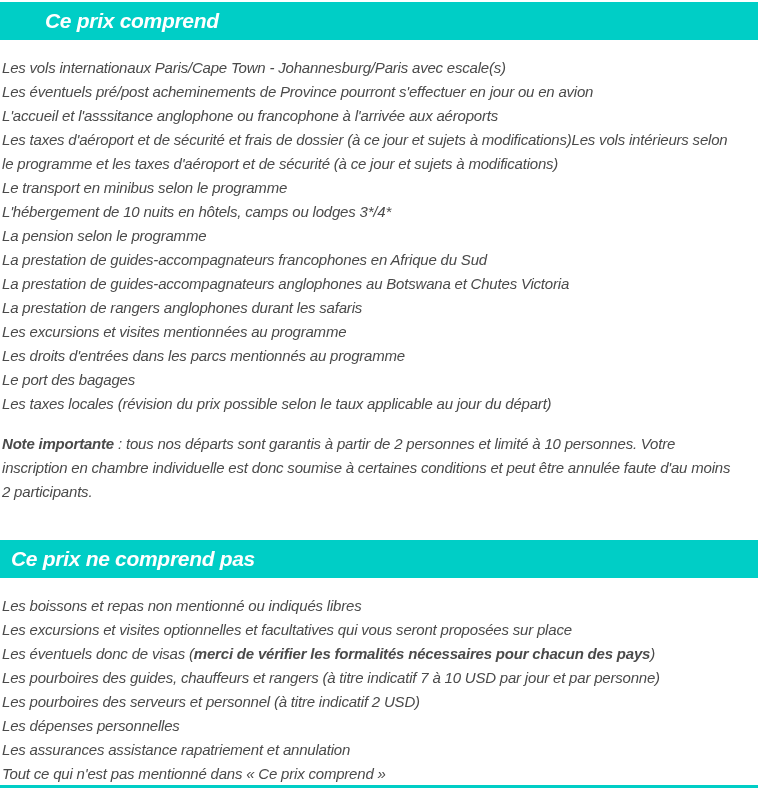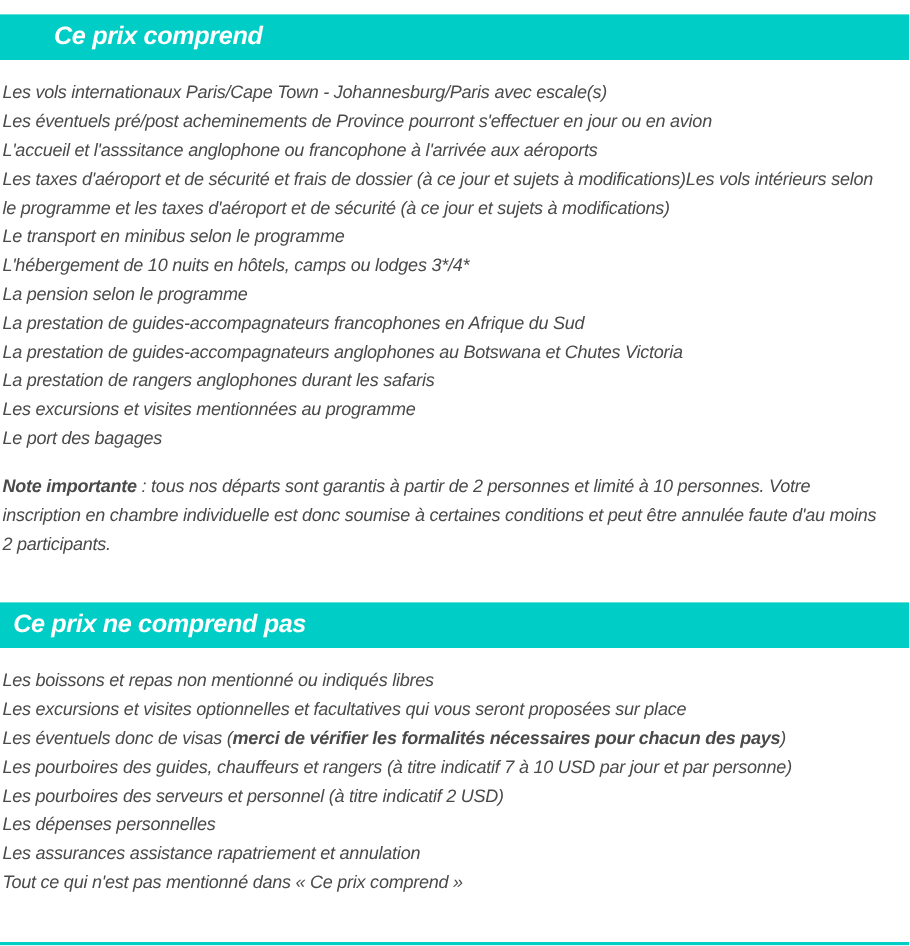--- a/index.html
+++ b/index.html
@@ -12,21 +12,21 @@
     font-family: "Liberation Sans", sans-serif;
   }
   .bar {
     height: 38px;
     background: #00cec6;
     display: flex;
     align-items: center;
     padding-left: 11px;
     box-sizing: border-box;
   }
-  .bar-first { margin-top: 12px; padding-left: 45px; }
+  .bar-first { margin-top: 2px; padding-left: 45px; }
   .bar-second { margin-top: 36px; }
   .bar-title {
     color: #ffffff;
     font-size: 21px;
     font-weight: bold;
     font-style: italic;
     letter-spacing: -0.3px;
     white-space: nowrap;
   }
   .content {
@@ -62,21 +62,23 @@
           <div class="line"><span>Les éventuels pré/post acheminements de Province pourront s'effectuer en jour ou en avion</span></div>
           <div class="line"><span>L'accueil et l'asssitance anglophone ou francophone à l'arrivée aux aéroports</span></div>
           <div class="line"><span>Les taxes d'aéroport et de sécurité et frais de dossier (à ce jour et sujets à modifications)Les vols intérieurs selon le programme et les taxes d'aéroport et de sécurité (à ce jour et sujets à modifications)</span></div>
           <div class="line"><span>Le transport en minibus selon le programme</span></div>
           <div class="line"><span>L'hébergement de 10 nuits en hôtels, camps ou lodges 3*/4*</span></div>
           <div class="line"><span>La pension selon le programme</span></div>
           <div class="line"><span>La prestation de guides-accompagnateurs francophones en Afrique du Sud</span></div>
           <div class="line"><span>La prestation de guides-accompagnateurs anglophones au Botswana et Chutes Victoria</span></div>
           <div class="line"><span>La prestation de rangers anglophones durant les safaris</span></div>
           <div class="line"><span>Les excursions et visites mentionnées au programme</span></div>
+          <div class="line"><span>Les droits d'entrées dans les parcs mentionnés au programme</span></div>
           <div class="line"><span>Le port des bagages</span></div>
+          <div class="line"><span>Les taxes locales (révision du prix possible selon le taux applicable au jour du départ)</span></div>
         </div>
       <p class="line note" style="margin:16px 0 0 0;"><span class="b">Note importante</span><span> : tous nos départs sont garantis à partir de 2 personnes et limité à 10 personnes. Votre inscription en chambre individuelle est donc soumise à certaines conditions et peut être annulée faute d'au moins 2 participants.</span></p>
     </div>
   </section>
 
   <section>
     <div class="bar bar-second">
       <span class="bar-title">Ce prix ne comprend pas</span>
     </div>
     <div class="content">

